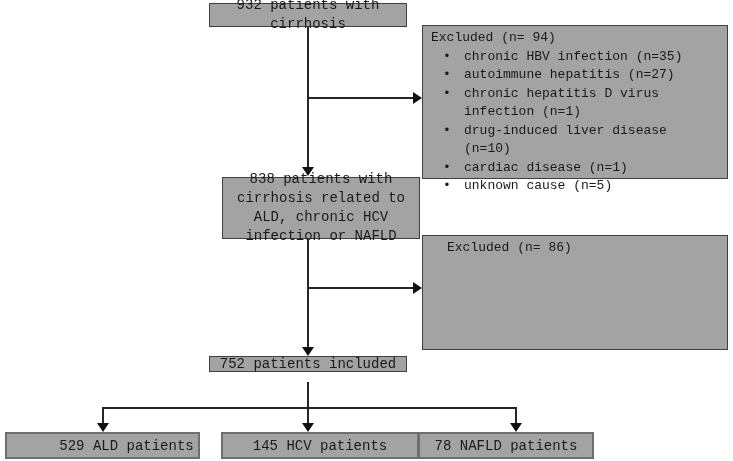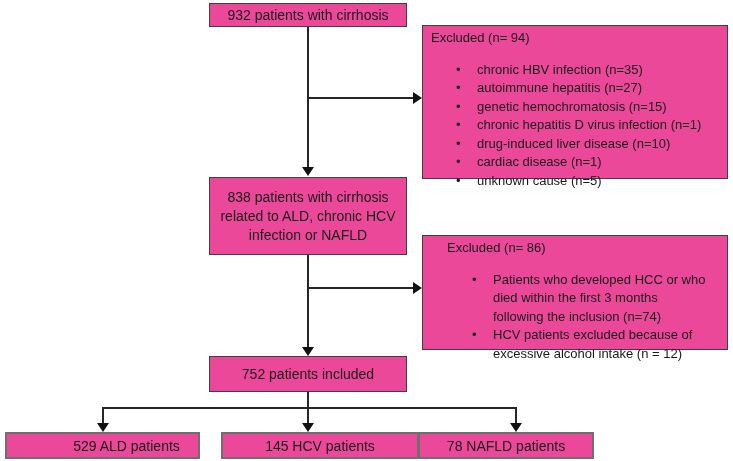--- a/index.html
+++ b/index.html
@@ -12,23 +12,24 @@
   .canvas {
     position: relative;
     width: 733px;
     height: 461px;
     background: #ffffff;
     overflow: hidden;
   }
   .box {
     position: absolute;
     box-sizing: border-box;
-    background: #ec4899;
+    background: #a3a3a3;
     border: 1.5px solid #3f3f3f;
     z-index: 2;
+    font-family: Liberation Mono, monospace;
   }
   .center-box {
     display: flex;
     align-items: center;
     justify-content: center;
     text-align: center;
     font-size: 14px;
     line-height: 19px;
     padding: 1px 5px;
   }
@@ -41,21 +42,21 @@
     font-size: 14px;
   }
   .excl-box {
     font-size: 13px;
     padding: 3px 8px;
   }
   .excl-title {
     line-height: 18.5px;
   }
   ul.bullets {
-    margin: 13px;
+    margin: 0;
     padding: 0;
     list-style: none;
   }
   ul.bullets li {
     position: relative;
     padding-left: 33px;
     line-height: 18.5px;
   }
   ul.bullets li::before {
     content: "\2022";
@@ -118,41 +119,36 @@
 
   <div class="box center-box" style="left:209px; top:3px; width:198px; height:24px;">
     <span>932 patients with cirrhosis</span>
   </div>
 
   <div class="box excl-box" style="left:422px; top:25px; width:306px; height:154px;">
     <div class="excl-title">Excluded (n= 94)</div>
     <ul class="bullets">
       <li>chronic HBV infection (n=35)</li>
       <li>autoimmune hepatitis (n=27)</li>
-      <li>genetic hemochromatosis (n=15)</li>
       <li>chronic hepatitis D virus infection (n=1)</li>
       <li>drug-induced liver disease (n=10)</li>
       <li>cardiac disease (n=1)</li>
       <li>unknown cause (n=5)</li>
     </ul>
   </div>
 
-  <div class="box center-box" style="left:209px; top:177px; width:198px; height:78px;">
+  <div class="box center-box" style="left:222px; top:177px; width:198px; height:62px;">
     <span>838 patients with cirrhosis related to ALD, chronic HCV infection or NAFLD</span>
   </div>
 
   <div class="box excl-box" style="left:422px; top:235px; width:306px; height:115px;padding-left:24px;">
     <div class="excl-title">Excluded (n= 86)</div>
-    <ul class="bullets">
-      <li>Patients who developed HCC or who died within the first 3 months following the inclusion (n=74)</li>
-      <li>HCV patients excluded because of excessive alcohol intake (n = 12)</li>
-    </ul>
   </div>
 
-  <div class="box center-box" style="left:209px; top:356px; width:198px; height:36px;align-items:center;">
+  <div class="box center-box" style="left:209px; top:356px; width:198px; height:16px;align-items:center;">
     <span>752 patients included</span>
   </div>
 
   <div class="box terminal-box" style="left:5px; top:432px; width:195px; height:27px;padding-left:48px;">
     <span>529 ALD patients</span>
   </div>
 
   <div class="box terminal-box" style="left:209px; top:432px; width:198px; height:27px;margin-left:12px;">
     <span>145 HCV patients</span>
   </div>

